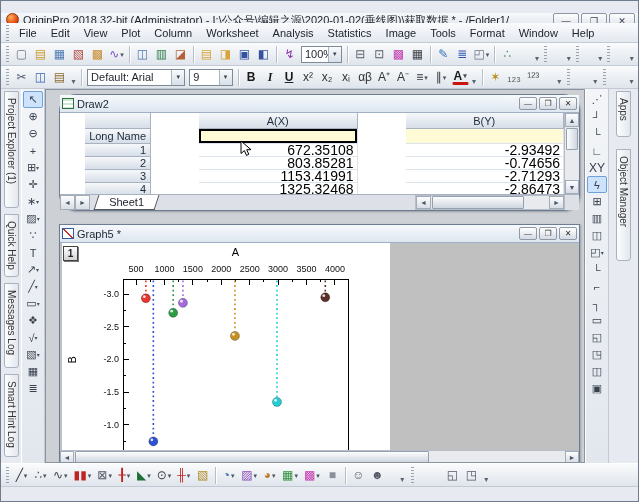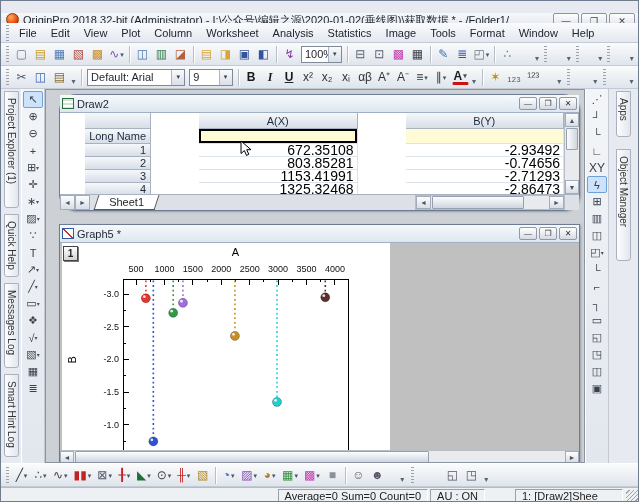--- a/index.html
+++ b/index.html
@@ -721,25 +721,17 @@
       <span class="tgap" style="width: 26px;"></span>
       <span class="ticon">
         <span style="color: rgb(85, 85, 102);">◱</span>
       </span>
       <span class="ticon">
         <span style="color: rgb(85, 85, 102);">◳</span>
       </span>
       <span class="tovf">▾</span>
     </div>
 
-  <div class="statusbar">
-    <div class="segfill"></div>
-    <div class="seg">Average=0 Sum=0 Count=0</div>
-    <div class="seg">AU : ON</div>
-    <div style="width:28px"></div>
-    <div class="seg" style="width:108px">1: [Draw2]Shee</div>
-    <div class="gripcorner"></div>
-  </div>
 
   <svg class="cursor" width="13" height="18">
     <path d="M1 1 L1 13.5 L4.4 10.6 L6.5 15.4 L8.8 14.3 L6.7 9.7 L11 9.7 Z" fill="#fff" stroke="#000" stroke-width="1"></path>
   </svg>
 </div>
 
 </body></html>

